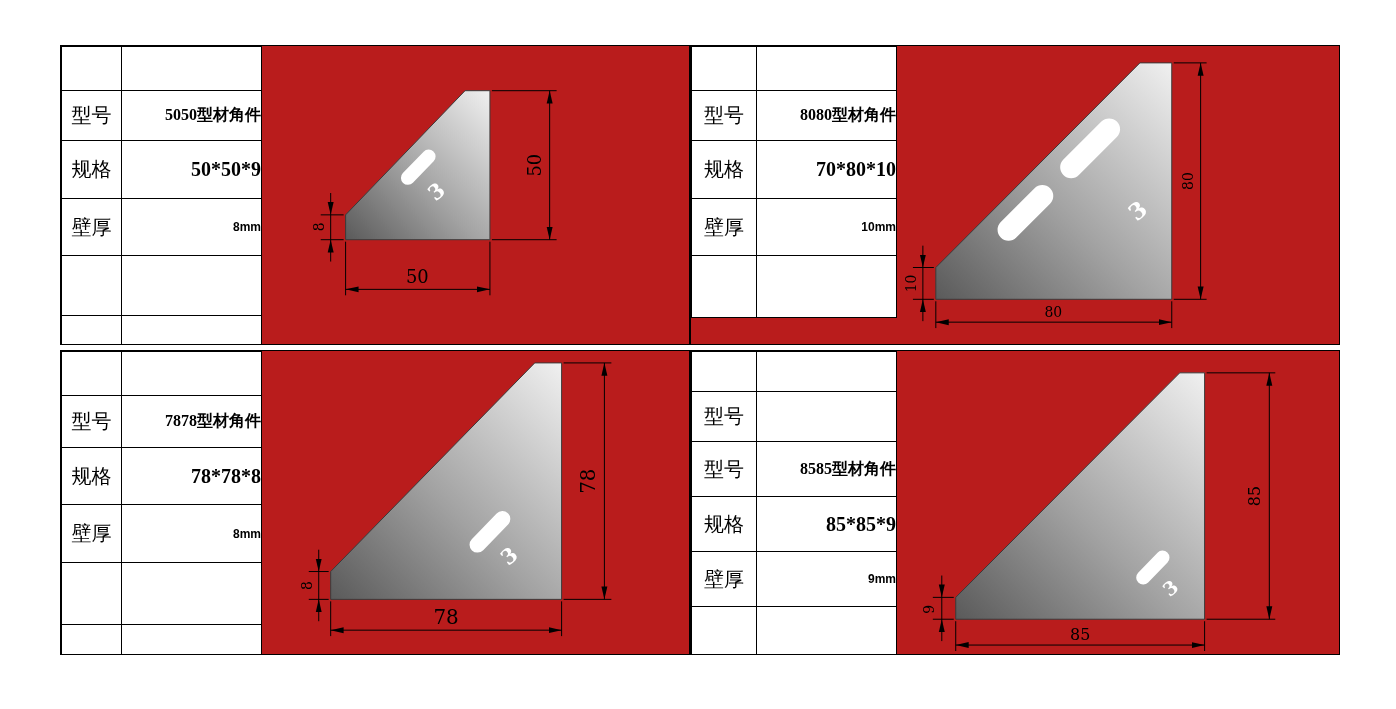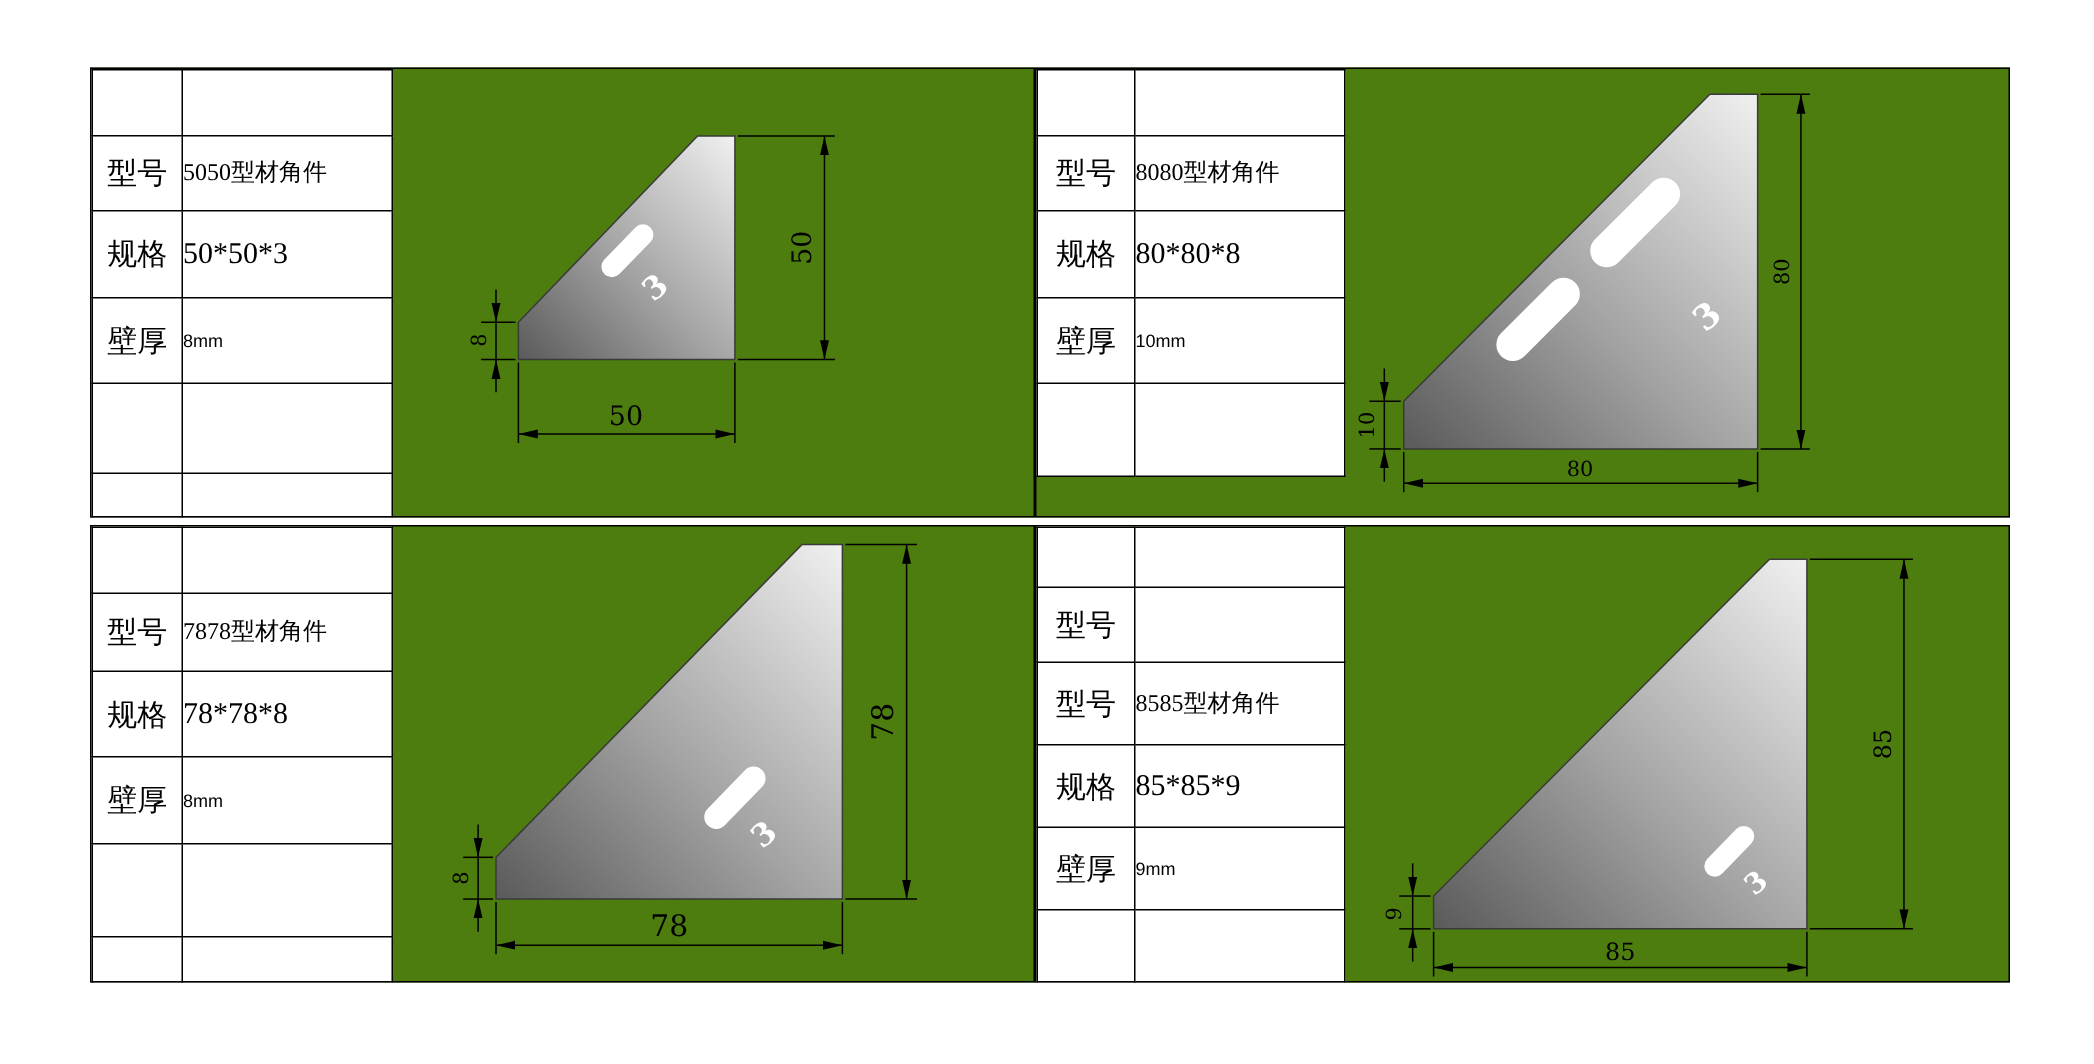--- a/index.html
+++ b/index.html
@@ -1,23 +1,23 @@
 <!DOCTYPE html>
 <html><head>
 <meta charset="utf-8">
 <style>
   * { margin:0; padding:0; box-sizing:border-box; }
   html,body { background:#ffffff; }
   body { width:1396px; height:709px; position:relative; font-family:"Liberation Serif", serif; }
   .page { position:absolute; left:0; top:0; width:1396px; height:709px; background:#fff; }
-  .card { position:absolute; border:1px solid #000; background:#4d7c0f; }
+  .card { position:absolute; border:1px solid #000; background:#b91c1c; }
   .spec { border-collapse:collapse; table-layout:fixed; position:absolute; left:0; top:0; background:#fff; }
   .spec td { border:1px solid #000; overflow:hidden; vertical-align:middle; }
   .lab { text-align:center; font-size:20px; font-family:"Liberation Serif", serif; color:#000; }
-  .val { text-align:left; font-size:20px; font-family:"Liberation Serif", serif; color:#000; }
+  .val { text-align:right; font-size:20px; font-family:"Liberation Serif", serif; color:#000;font-weight:bold; }
   .val.model { font-size:16px; }
   .val.mm { font-family:"Liberation Sans", sans-serif; font-size:12px; }
   .drawing { position:absolute; top:0; overflow:visible; }
   .dim line { stroke:#000; stroke-width:1; }
   .dimtext { font-family:"DejaVu Serif", serif; font-size:18px; fill:#000; }
   .dimtext.s14 { font-size:14px; }
   .dimtext.s16 { font-size:16px; }
   .dimtext.s20 { font-size:20px; }
   .g3 { font-family:"DejaVu Serif", serif; font-weight:bold; fill:#ffffff; }
 </style>
@@ -49,21 +49,21 @@
           <tr style="height:44px">
             <td class="lab"></td>
             <td class="val"></td>
           </tr>
       <tr style="height:50px">
         <td class="lab">型号</td>
         <td class="val model">5050型材角件</td>
       </tr>
       <tr style="height:58px">
         <td class="lab">规格</td>
-        <td class="val">50*50*3</td>
+        <td class="val">50*50*9</td>
       </tr>
       <tr style="height:57px">
         <td class="lab">壁厚</td>
         <td class="val mm">8mm</td>
       </tr>
       <tr style="height:60px">
             <td class="lab"></td>
             <td class="val"></td>
           </tr>
       <tr style="height:29px">
@@ -111,21 +111,21 @@
           <tr style="height:44px">
             <td class="lab"></td>
             <td class="val"></td>
           </tr>
       <tr style="height:50px">
         <td class="lab">型号</td>
         <td class="val model">8080型材角件</td>
       </tr>
       <tr style="height:58px">
         <td class="lab">规格</td>
-        <td class="val">80*80*8</td>
+        <td class="val">70*80*10</td>
       </tr>
       <tr style="height:57px">
         <td class="lab">壁厚</td>
         <td class="val mm">10mm</td>
       </tr>
       <tr style="height:62px">
             <td class="lab"></td>
             <td class="val"></td>
           </tr>
     </tbody>

